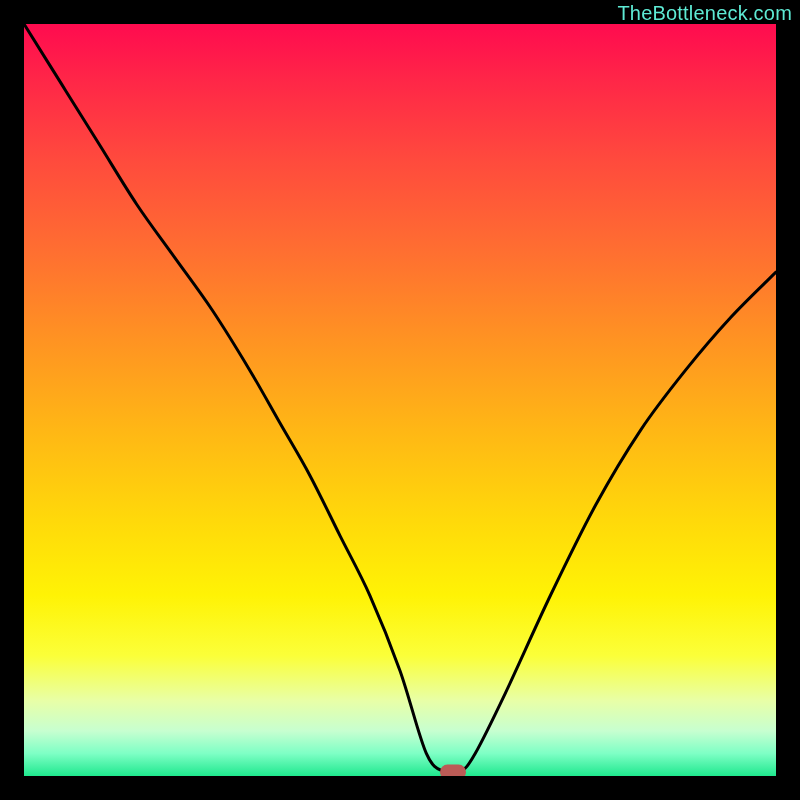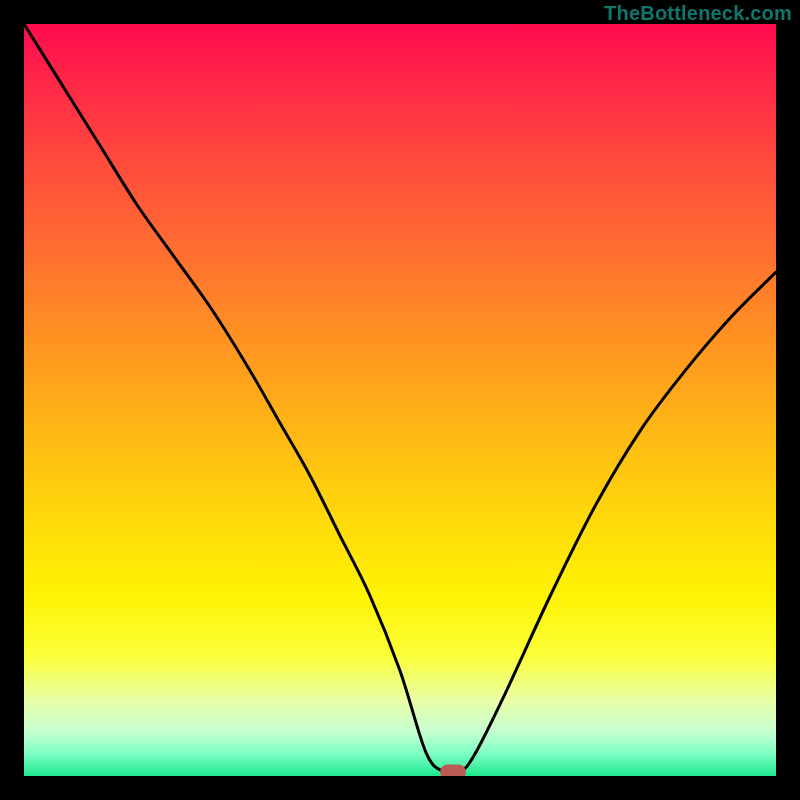--- a/index.html
+++ b/index.html
@@ -52,23 +52,23 @@
   }
   svg.curve {
     position: absolute;
     left: 0;
     top: 0;
   }
   .watermark {
     position: absolute;
     top: 2px;
     right: 8px;
-    color: #0f766e;
+    color: #5eead4;
     font-size: 20px;
-    font-weight: 700;
+    font-weight: 400;
     letter-spacing: 0.2px;
     user-select: none;
     text-align: center;
   }
   .marker {
     position: absolute;
     width: 26px;
     height: 15px;
     background: #bb5b56;
     border-radius: 9px;

